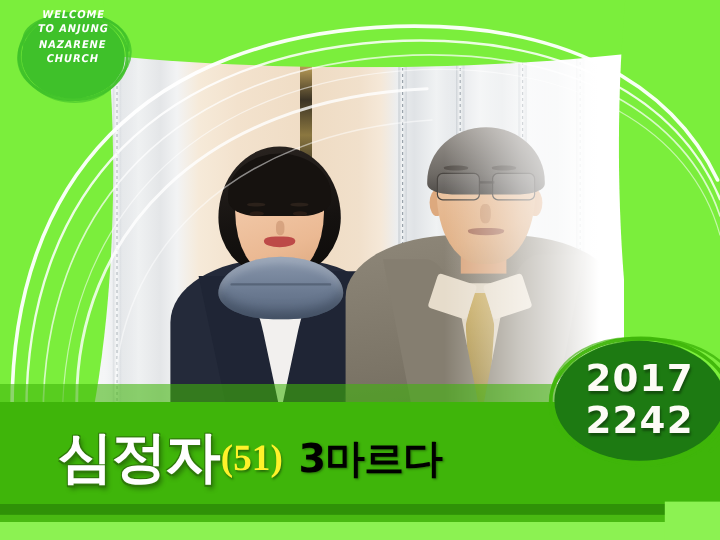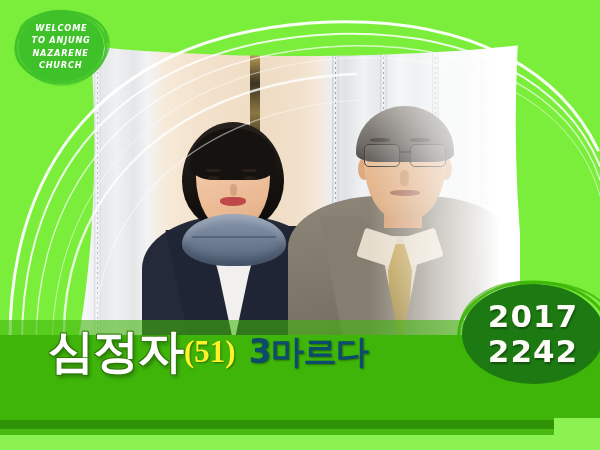--- a/index.html
+++ b/index.html
@@ -282,21 +282,21 @@
     position: absolute; left: 0; top: 435px; width: 600px; height: 15px;
     background: #8cf252;
   }
   .band-right-lime {
     position: absolute; right: 0; top: 418px; width: 46px; height: 32px;
     background: #8cf252;
   }
 
   
   .caption {
-    position: absolute; left: 48px; top: 322px;
+    position: absolute; left: 48px; top: 352px;
     height: 60px;
     display: flex; align-items: center;
     white-space: nowrap;
     z-index: 6;
   }
   .cap-name {
     font-family: "DejaVu Sans", sans-serif;
     font-weight: bold;
     font-size: 46px;
     color: #ffffff;
@@ -311,42 +311,42 @@
     font-weight: bold;
     font-size: 31px;
     color: #fff22a;
     margin-left: 1px;
     text-shadow: 1px 1px 2px rgba(0,0,0,.4);
   }
   .cap-group {
     font-family: "DejaVu Sans", sans-serif;
     font-weight: bold;
     font-size: 33px;
-    color: #0c4a6e;
+    color: #000000;
     margin-left: 13px;
     letter-spacing: -0.5px;
     text-shadow: 1px 1px 2px rgba(0,0,0,.4);
   }
 
   
   .welcome-badge {
     position: absolute; left: 12px; top: 8px;
     width: 98px; height: 78px;
     z-index: 7;
   }
   .welcome-ellipse {
     position: absolute; left: 6px; top: 4px;
     width: 86px; height: 70px;
     background: #3fc12a;
     border-radius: 50%;
   }
   .welcome-text {
     position: absolute; inset: 0;
     display: flex; flex-direction: column;
-    align-items: center; justify-content: center;
+    align-items: center; justify-content: flex-start;
     gap: 1px;
   }
   .welcome-line {
     font-family: "DejaVu Sans", sans-serif;
     font-style: italic;
     font-weight: bold;
     font-size: 9px;
     color: #ffffff;
     letter-spacing: 0.8px;
     line-height: 1.25;

